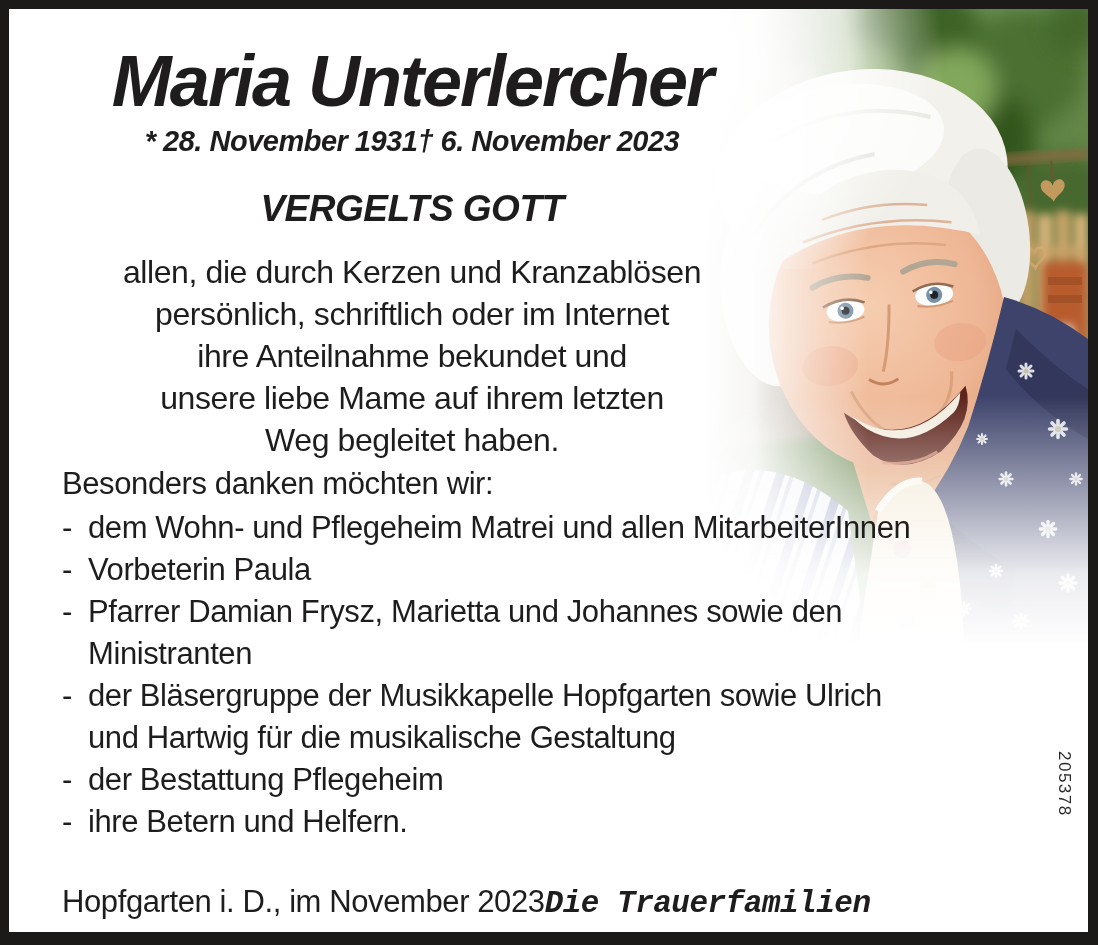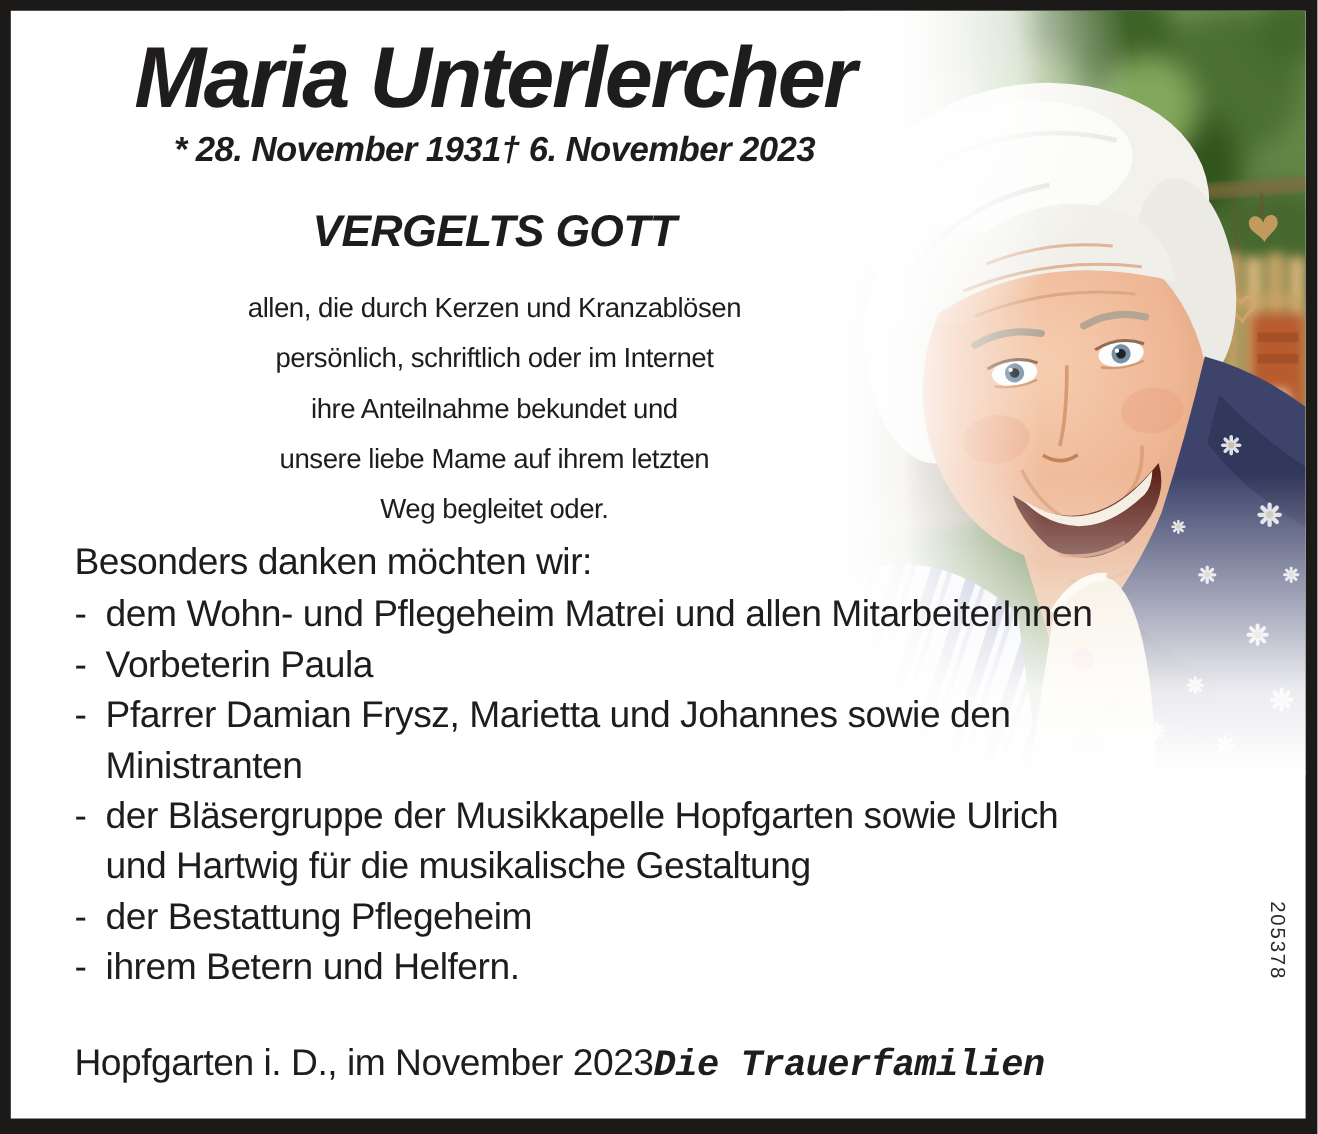--- a/index.html
+++ b/index.html
@@ -19,36 +19,36 @@
   
   .portrait{position:absolute;top:0;right:0;width:382px;height:634px;z-index:1;}
   .portrait svg{display:block;width:100%;height:100%;}
   .fade-left{position:absolute;left:-2px;top:0;width:165px;height:100%;
     background:linear-gradient(90deg,#ffffff 0%,rgba(255,255,255,.92) 30%,rgba(255,255,255,0) 100%);}
   .fade-bottom{position:absolute;left:0;bottom:-2px;width:100%;height:250px;
     background:linear-gradient(0deg,#ffffff 0%,rgba(255,255,255,.9) 28%,rgba(255,255,255,0) 100%);}
   .fade-corner{position:absolute;left:0;top:0;width:240px;height:260px;
     background:radial-gradient(circle at 0% 20%,#ffffff 0%,rgba(255,255,255,.75) 45%,rgba(255,255,255,0) 75%);}
   
-  .content{position:relative;z-index:2;padding:16px 52px 0 53px;}
+  .content{position:relative;z-index:2;padding:32px 52px 0 53px;}
   .centered-col{width:700px;text-align:center;}
   .name{
     font-size:72px;line-height:80px;font-weight:700;font-style:italic;
     letter-spacing:-2px;margin:0;white-space:nowrap;
   }
   .dates{
     display:flex;justify-content:center;
     font-size:29px;line-height:36px;font-weight:700;font-style:italic;
     letter-spacing:-0.5px;margin-top:2px;
   }
   .headline{
     font-size:37px;line-height:40px;font-weight:700;font-style:italic;
     letter-spacing:-0.5px;margin-top:30px;
   }
-  .intro{font-size:23px;line-height:42px;margin-top:22px;}
+  .intro{font-size:32px;line-height:42px;margin-top:22px;}
   .thanks-heading{font-size:31px;line-height:42px;margin-top:2px;}
   .thanks-list{list-style:none;margin:2px 0 0 0;padding:0;font-size:31px;line-height:42px;}
   .thanks-list li{display:flex;align-items:flex-start;}
   .thanks-list .dash{width:26px;flex:0 0 26px;}
   .footer-row{
     display:flex;align-items:baseline;
     margin-top:39px;padding-right:50px;
     font-size:31px;line-height:40px;
   }
   .signature{font-weight:700;font-style:italic;letter-spacing:-0.5px;font-family:Liberation Mono, monospace;}
@@ -247,21 +247,21 @@
       <div class="dates">
         <span>* 28. November 1931</span>
         <span>† 6. November 2023</span>
       </div>
       <div class="headline">VERGELTS GOTT</div>
       <div class="intro" id="intro">
           <div>allen, die durch Kerzen und Kranzablösen</div>
           <div>persönlich, schriftlich oder im Internet</div>
           <div>ihre Anteilnahme bekundet und</div>
           <div>unsere liebe Mame auf ihrem letzten</div>
-          <div>Weg begleitet oder.</div>
+          <div>Weg begleitet haben.</div>
         </div>
     </div>
 
     <div class="thanks-heading">Besonders danken möchten wir:</div>
     <ul class="thanks-list" id="thanks-list">
         <li>
           <span class="dash">-</span>
           <div>dem Wohn- und Pflegeheim Matrei und allen MitarbeiterInnen</div>
         </li>
         <li>
@@ -275,21 +275,21 @@
         <li>
           <span class="dash">-</span>
           <div>der Bläsergruppe der Musikkapelle Hopfgarten sowie Ulrich<br>und Hartwig für die musikalische Gestaltung</div>
         </li>
         <li>
           <span class="dash">-</span>
           <div>der Bestattung Pflegeheim</div>
         </li>
         <li>
           <span class="dash">-</span>
-          <div>ihrem Betern und Helfern.</div>
+          <div>ihre Betern und Helfern.</div>
         </li>
       </ul>
 
     <div class="footer-row">
       <span>Hopfgarten i. D., im November 2023</span>
       <span class="signature">Die Trauerfamilien</span>
     </div>
   </div>
 
   <div class="ref-number">205378</div>

